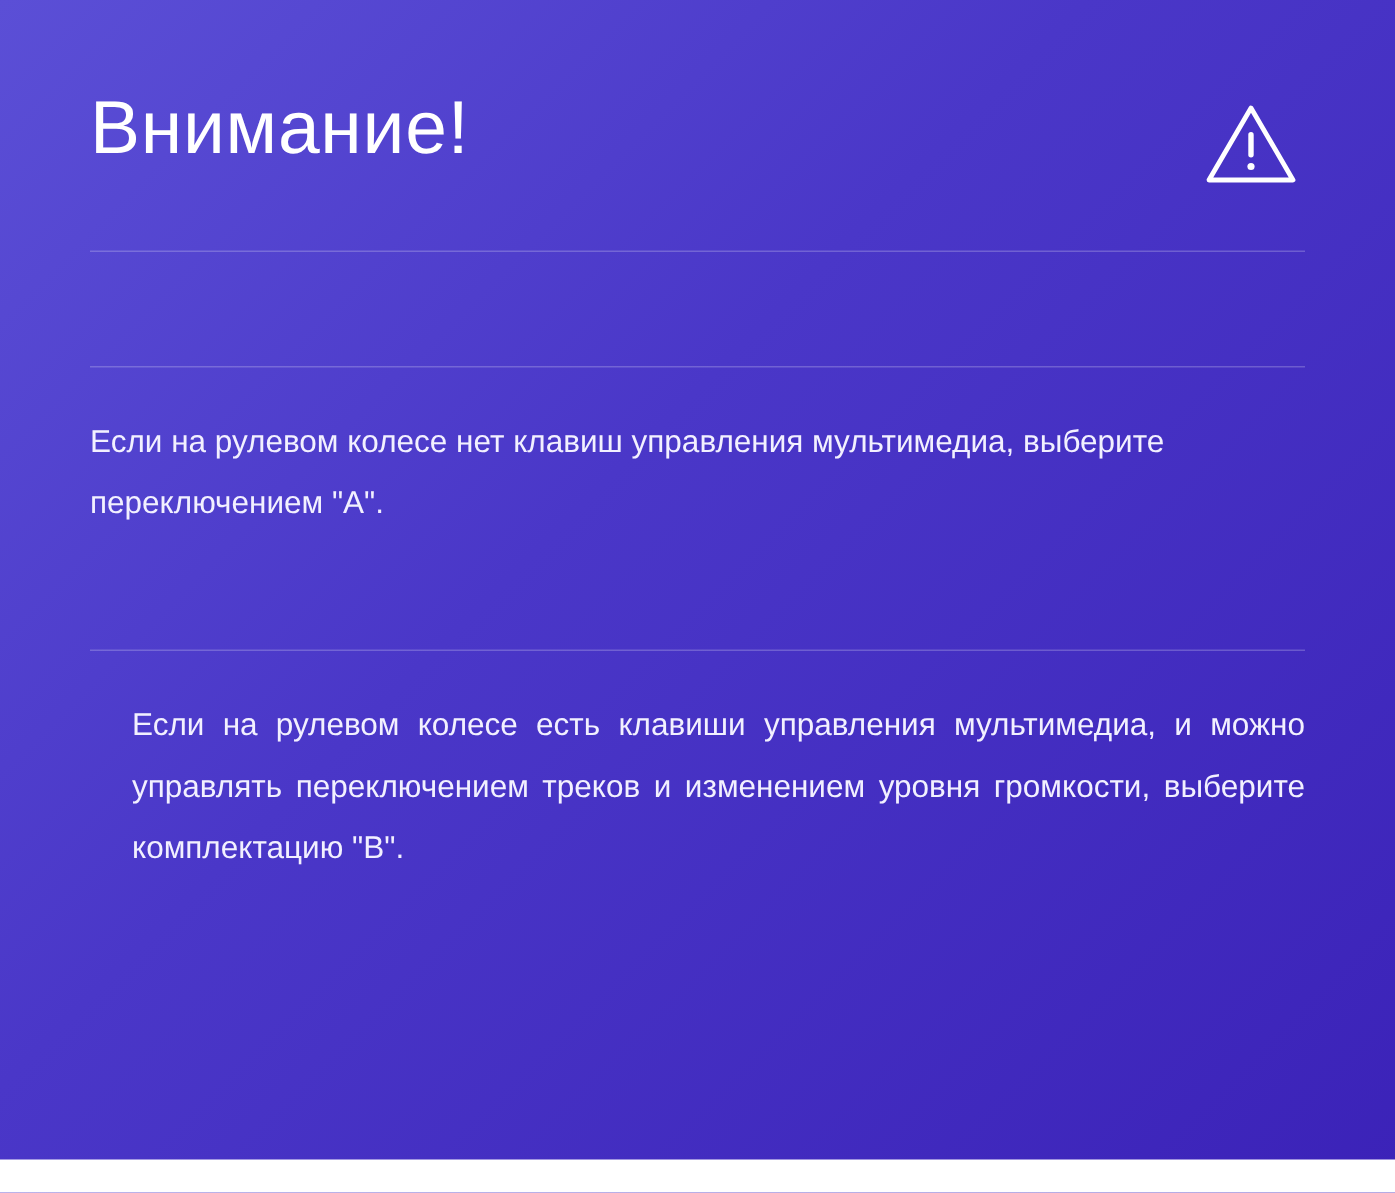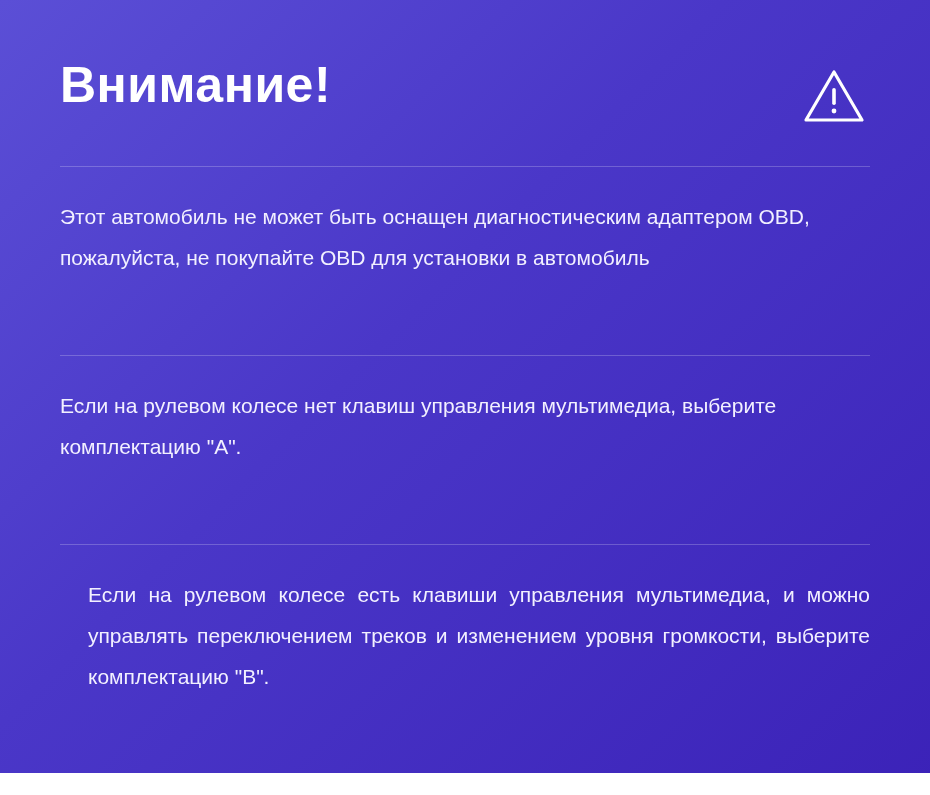--- a/index.html
+++ b/index.html
@@ -30,21 +30,21 @@
     height: 22px;
     background: #ffffff;
   }
   .header-row {
     display: flex;
     align-items: flex-start;
     justify-content: space-between;
   }
   .title {
     font-size: 50px;
-    font-weight: bold;
+    font-weight: normal;
     letter-spacing: 0.5px;
     line-height: 1.1;
     margin: 0;
     color: #ffffff;
   }
   .warn-icon {
     margin-top: 8px;
     margin-right: 4px;
     flex: 0 0 auto;
   }
@@ -79,29 +79,26 @@
       <svg width="64" height="60" viewBox="0 0 64 60" fill="none" xmlns="http://www.w3.org/2000/svg" aria-hidden="true">
         <path d="M32 6 L60 54 H4 Z" stroke="#ffffff" stroke-width="3.2" stroke-linejoin="round" fill="none"></path>
         <rect x="30.2" y="22" width="3.6" height="17" rx="1.8" fill="#ffffff"></rect>
         <circle cx="32" cy="45" r="2.4" fill="#ffffff"></circle>
       </svg>
     </span>
   </div>
 
   <div class="divider"></div>
 
-  <div class="section">
-    <p>Этот автомобиль не может быть оснащен диагностическим адаптером OBD, пожалуйста, не покупайте OBD для установки в автомобиль</p>
-  </div>
 
   <div class="spacer-md"></div>
   <div class="divider"></div>
 
   <div class="section">
-    <p>Если на рулевом колесе нет клавиш управления мультимедиа, выберите комплектацию "A".</p>
+    <p>Если на рулевом колесе нет клавиш управления мультимедиа, выберите переключением "A".</p>
   </div>
 
   <div class="spacer-md"></div>
   <div class="divider"></div>
 
   <div class="section justify">
     <p>Если на рулевом колесе есть клавиши управления мультимедиа, и можно управлять переключением треков и изменением уровня громкости, выберите комплектацию "B".</p>
   </div>
 
 </div>

